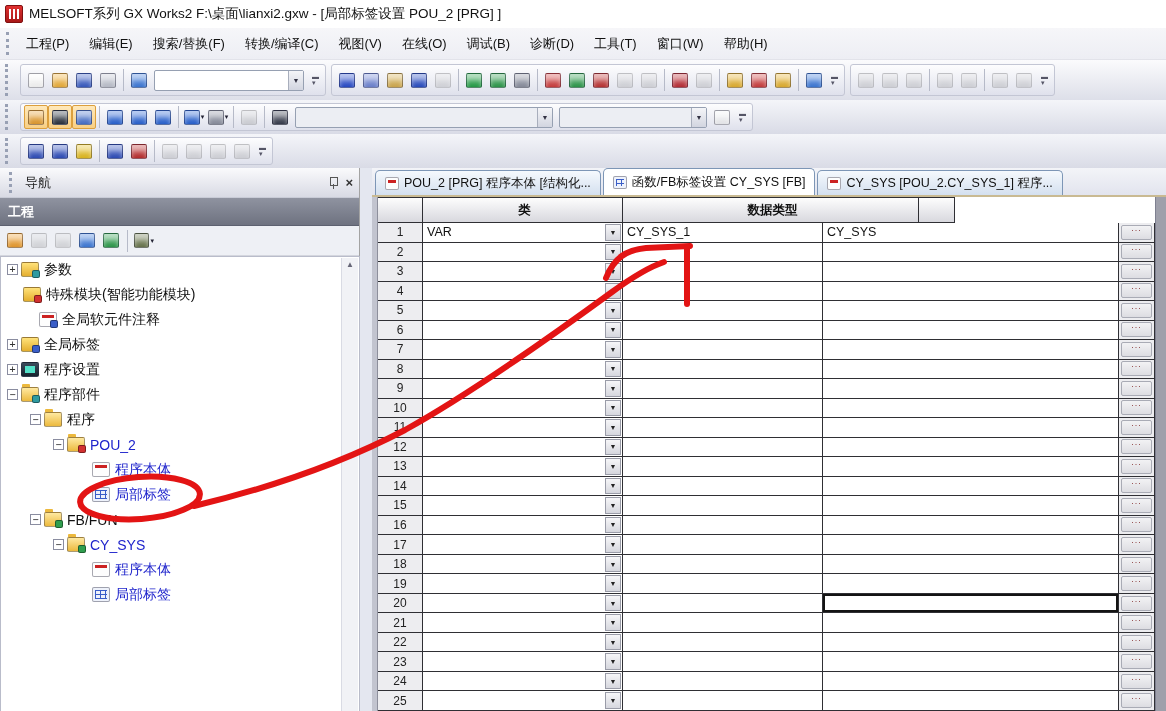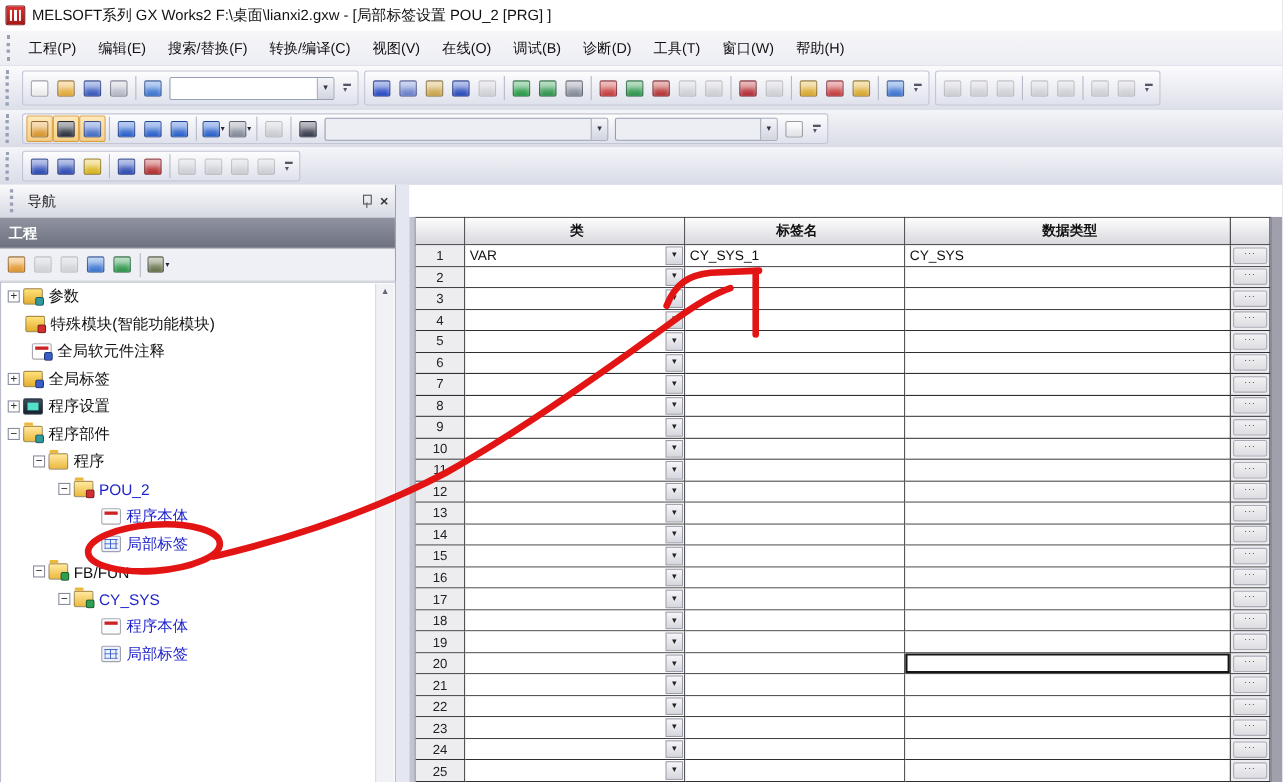--- a/index.html
+++ b/index.html
@@ -379,21 +379,21 @@
             </span>
             <span class="lbl">参数</span>
           </div>
           <div class="trow" style="padding-left: 6px;">
             <span style="width: 13px;"></span>
             <span class="ti i-gold">
               <span class="badge b-red"></span>
             </span>
             <span class="lbl">特殊模块(智能功能模块)</span>
           </div>
-          <div class="trow" style="padding-left: 12px;">
+          <div class="trow" style="padding-left: 22px;">
             <span style="width: 13px;"></span>
             <span class="ti i-doc">
               <span class="badge b-blue"></span>
             </span>
             <span class="lbl">全局软元件注释</span>
           </div>
           <div class="trow" style="padding-left: 6px;">
             <span class="exp">+</span>
             <span class="ti i-gold">
               <span class="badge b-blue"></span>
@@ -462,28 +462,41 @@
       <div class="vscroll">
         <span>▲</span>
 
       </div>
     </div>
 
   </div>
 
   <div id="vsplit"></div>
 
+  <div id="tabstrip">
+      <div class="tab">
+        <span class="ti i-doc"></span>
+        <span>POU_2 [PRG] 程序本体 [结构化...</span>
+      </div>
+      <div class="tab active">
+        <span class="ti i-table"></span>
+        <span>函数/FB标签设置 CY_SYS [FB]</span>
+      </div>
+      <div class="tab">
+        <span class="ti i-doc"></span>
+        <span>CY_SYS [POU_2.CY_SYS_1] 程序...</span>
+      </div>
+    </div>
 
   <div id="gridpane">
     <div id="edgecol"></div>
     <div id="gtable">
         <div class="grow head">
           <div class="gcell c-num"></div>
           <div class="gcell c-cls">类</div>
-          <div class="gcell c-lbl">标签名</div>
           <div class="gcell c-typ">数据类型</div>
           <div class="gcell c-dot"></div>
         </div>
         <div class="grow">
           <div class="gcell c-num">1</div>
           <div class="gcell c-cls">VAR<span class="ddbtn">▼</span></div>
           <div class="gcell c-lbl">CY_SYS_1</div>
           <div class="gcell c-typ">CY_SYS</div>
           <div class="gcell c-dot">
             <span class="dotbtn">...</span>

